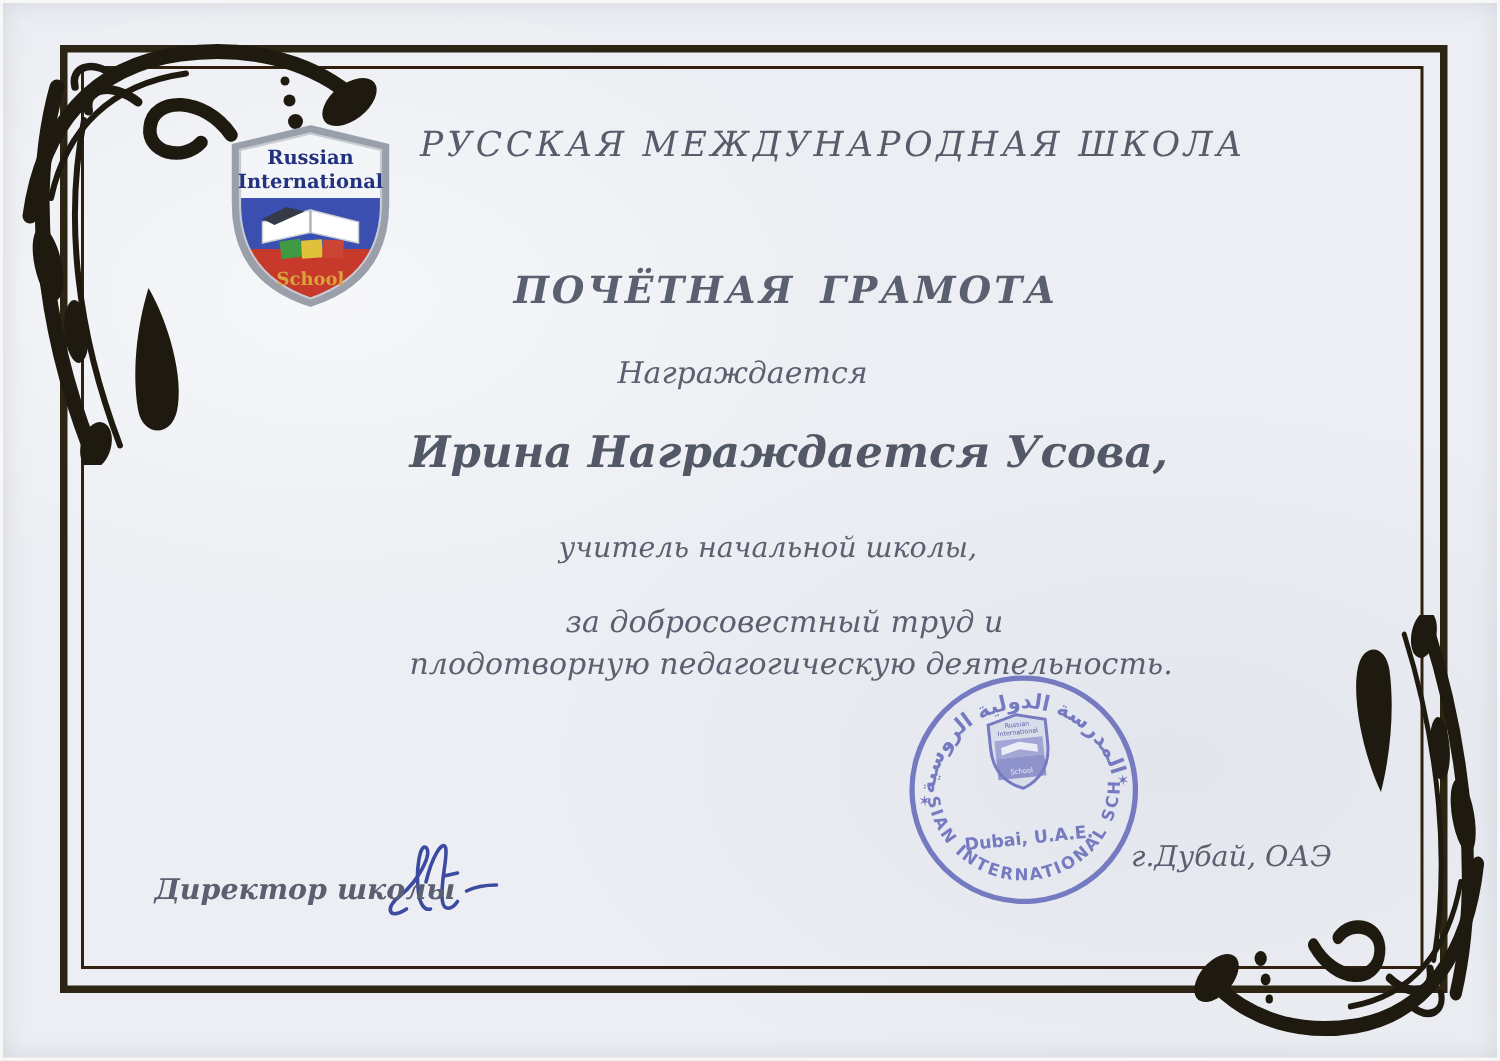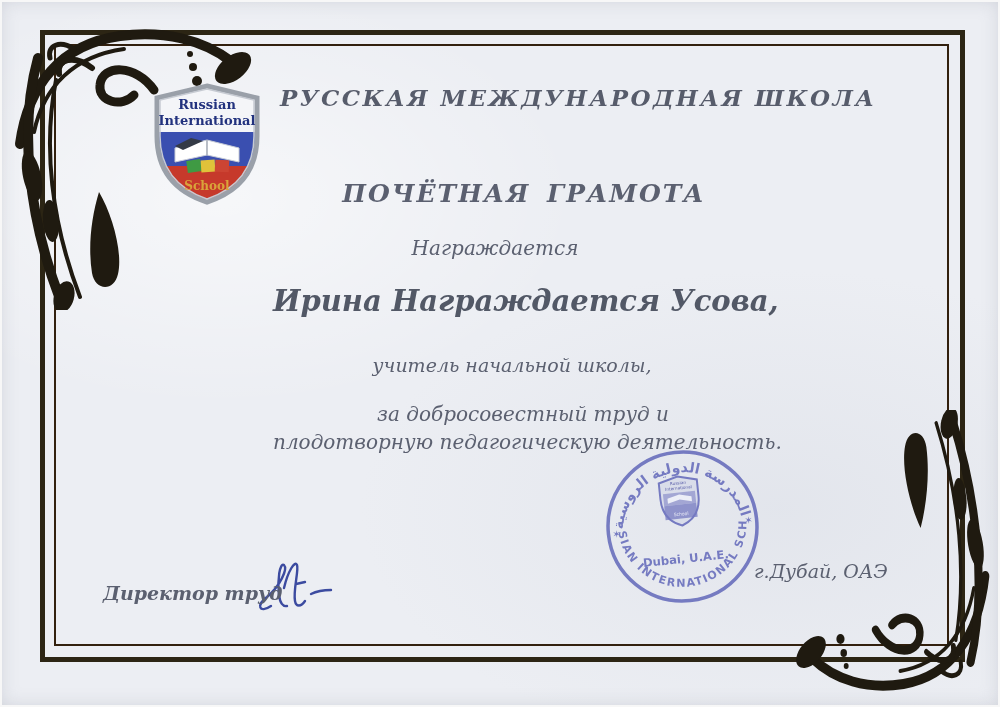--- a/index.html
+++ b/index.html
@@ -10,21 +10,21 @@
       radial-gradient(ellipse 600px 350px at 22% 28%, rgba(255,255,255,.55), rgba(255,255,255,0) 60%),
       radial-gradient(ellipse 700px 400px at 78% 72%, rgba(215,219,228,.45), rgba(215,219,228,0) 60%),
       #eceef3;
     box-shadow: inset 0 0 0 2px #f7f7f7, inset 0 0 18px rgba(120,125,140,.25);
   }
   
   .frame-outer{position:absolute;left:40px;top:30px;width:915px;height:622px;border:5px solid #2c2514;}
   .frame-inner{position:absolute;left:54px;top:44px;width:891px;height:598px;border:2px solid #32200e;}
   
   .tline{position:absolute;text-align:center;color:#5b6070;font-style:italic;white-space:nowrap;}
-  .school-name{left:280px;top:84px;width:500px;font-size:23px;font-weight:bold;letter-spacing:2.5px;color:#575c6b;text-align:right;}
+  .school-name{left:280px;top:84px;width:500px;font-size:23px;font-weight:normal;letter-spacing:2.5px;color:#575c6b;text-align:right;}
   .doc-title{left:274px;top:179px;width:500px;font-size:25px;font-weight:bold;letter-spacing:2px;word-spacing:6px;}
   .intro{left:245px;top:236px;width:500px;font-size:20px;text-align:center;}
   .recipient{left:273px;top:284px;width:500px;font-size:29px;font-weight:bold;color:#50556366;color:#525866;}
   .role{left:262px;top:354px;width:500px;font-size:19px;}
   .reason{left:273px;top:400px;width:500px;font-size:20px;line-height:1.4;}
   .footer-label{left:103px;top:582px;width:200px;text-align:left;font-size:19px;font-weight:bold;}
   .footer-name{left:337px;top:581px;width:200px;text-align:left;font-size:19px;font-weight:bold;}
   .footer-date{left:562px;top:584px;width:200px;text-align:left;font-size:19px;}
   .footer-place{left:754px;top:560px;width:200px;text-align:left;font-size:19px;}
   
@@ -156,16 +156,16 @@
   </svg>
 
   <svg class="signature" viewBox="0 0 95 58" aria-hidden="true">
     <g fill="none" stroke="#3c4ba0" stroke-width="2.4" stroke-linecap="round">
       <path d="M 16,50 C 4,58 1,49 12,41 C 25,30 33,13 29,9 C 25,6 22,24 24,39 C 25,47 28,51 32,50"></path>
       <path d="M 29,32 C 33,15 40,4 42,9 C 44,14 38,34 40,45 C 41,51 46,51 50,45 M 41,28 L 50,26"></path>
       <path d="M 56,38 C 62,35 70,34 76,34"></path>
     </g>
   </svg>
 
-  <div class="tline footer-label">Директор труд</div>
+  <div class="tline footer-label">Директор школы</div>
   <div class="tline footer-place">г.Дубай, ОАЭ</div>
 
 </div>
 
 </body></html>

